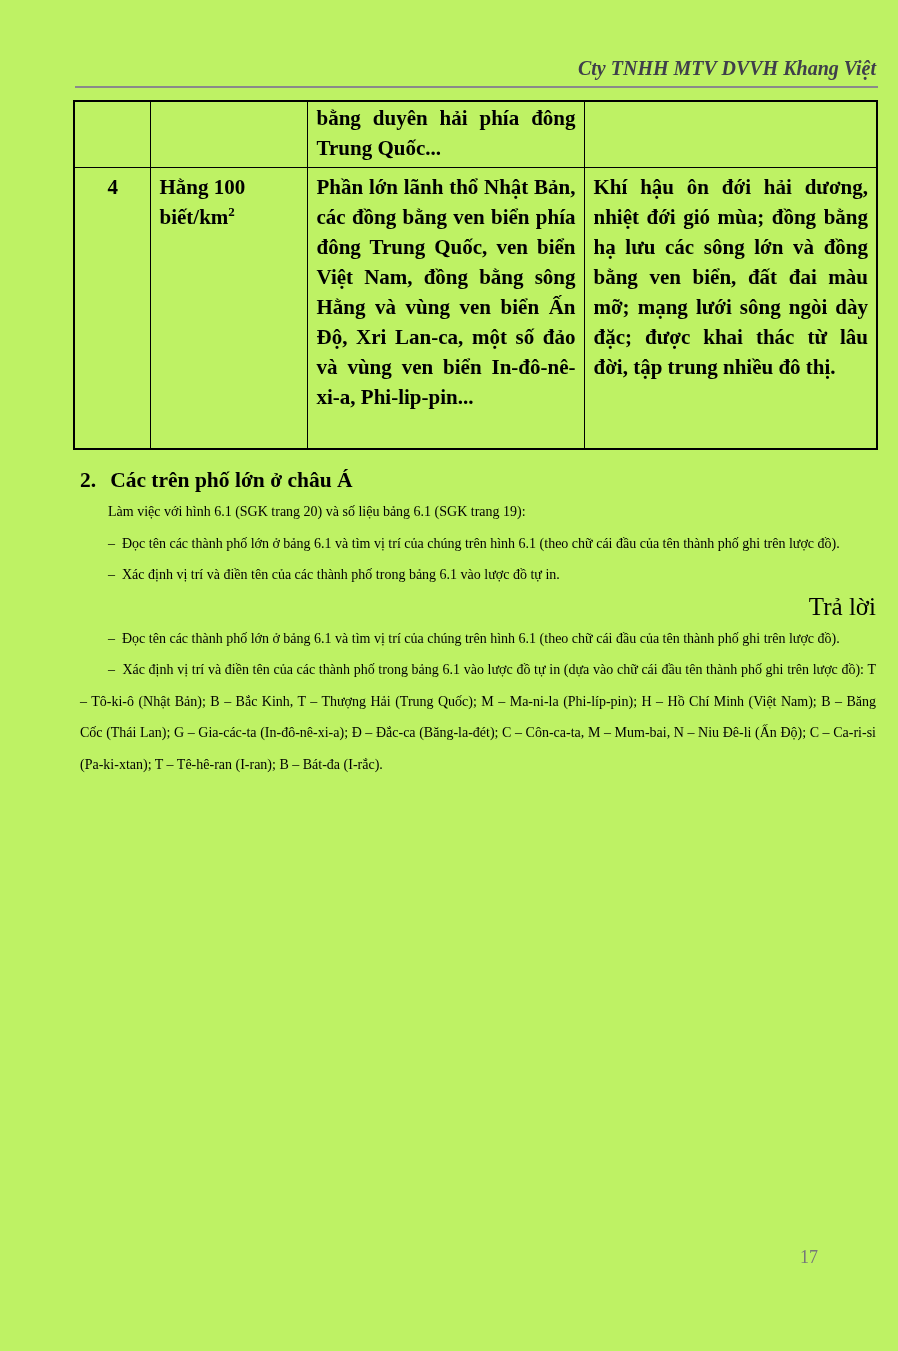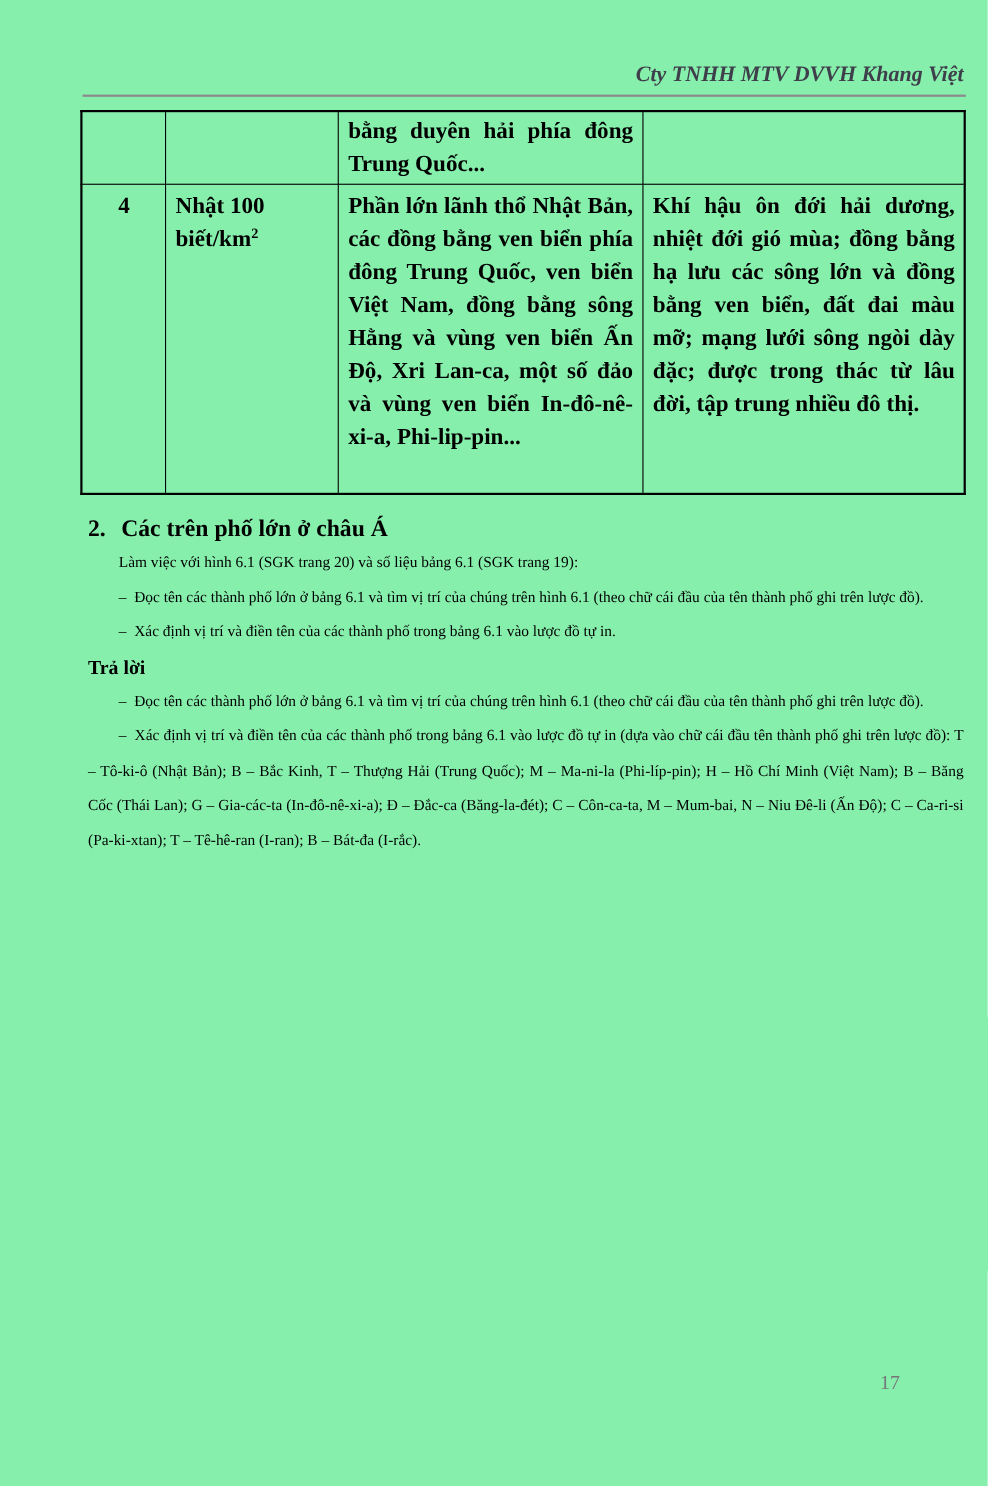--- a/index.html
+++ b/index.html
@@ -5,21 +5,21 @@
   html, body {
     margin: 0;
     padding: 0;
     background: #ffffff;
   }
   .page {
     position: relative;
     width: 898px;
     height: 1351px;
     margin: 0 auto;
-    background: #86efac;
+    background: #bef264;
     font-family: "Liberation Serif", "DejaVu Serif", serif;
     color: #000000;
     overflow: hidden;
     box-sizing: border-box;
     padding-top: 56px;
   }
   
   .header {
     margin: 0 20px 0 75px;
   }
@@ -74,24 +74,24 @@
   .section-heading .sec-num { margin-right: 14px; }
   .content p {
     margin: 0;
     font-size: 14px;
     line-height: 31.5px;
     text-align: justify;
     text-indent: 28px;
   }
   .answer-heading {
     margin: 0;
-    font-size: 18px;
+    font-size: 25px;
     line-height: 32px;
-    font-weight: bold;
-    text-align: left;
+    font-weight: normal;
+    text-align: right;
   }
   .page-number {
     position: absolute;
     top: 1247px;
     right: 80px;
     font-size: 18px;
     color: #76767a;
   }
 </style>
 </head>
@@ -114,25 +114,25 @@
     <tbody>
       <tr class="row-partial">
         <td class="cell-no"></td>
         <td class="cell-density"></td>
         <td class="cell-dist">bằng duyên hải phía đông Trung Quốc...</td>
         <td class="cell-feat"></td>
       </tr>
       <tr class="row-main">
         <td class="cell-no">4</td>
         <td class="cell-density">
-          <span>Nhật 100</span><br>
+          <span>Hằng 100</span><br>
           <span>biết/km</span><sup>2</sup>
         </td>
         <td class="cell-dist">Phần lớn lãnh thổ Nhật Bản, các đồng bằng ven biển phía đông Trung Quốc, ven biển Việt Nam, đồng bằng sông Hằng và vùng ven biển Ấn Độ, Xri Lan-ca, một số đảo và vùng ven biển In-đô-nê-xi-a, Phi-lip-pin...</td>
-        <td class="cell-feat">Khí hậu ôn đới hải dương, nhiệt đới gió mùa; đồng bằng hạ lưu các sông lớn và đồng bằng ven biển, đất đai màu mỡ; mạng lưới sông ngòi dày đặc; được trong thác từ lâu đời, tập trung nhiều đô thị.</td>
+        <td class="cell-feat">Khí hậu ôn đới hải dương, nhiệt đới gió mùa; đồng bằng hạ lưu các sông lớn và đồng bằng ven biển, đất đai màu mỡ; mạng lưới sông ngòi dày đặc; được khai thác từ lâu đời, tập trung nhiều đô thị.</td>
       </tr>
     </tbody>
   </table>
 
   <div class="content">
     <h2 class="section-heading">
       <span class="sec-num">2.</span><span class="sec-title">Các trên phố lớn ở châu Á</span>
     </h2>
 
     <p>Làm việc với hình 6.1 (SGK trang 20) và số liệu bảng 6.1 (SGK trang 19):</p>

